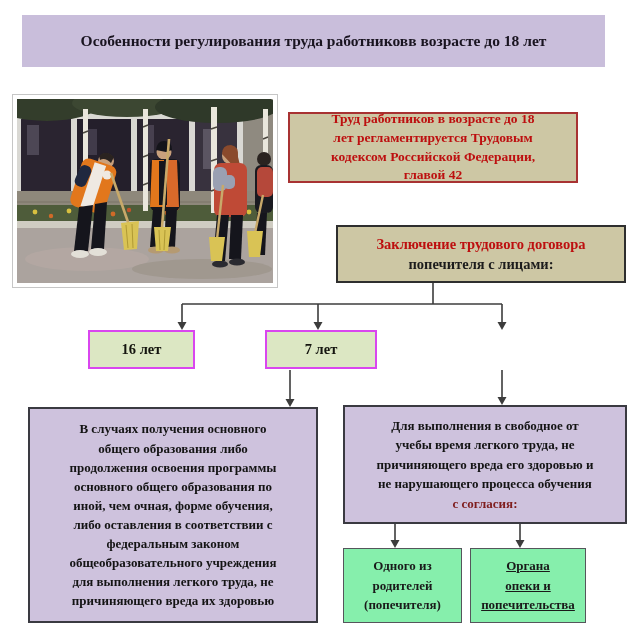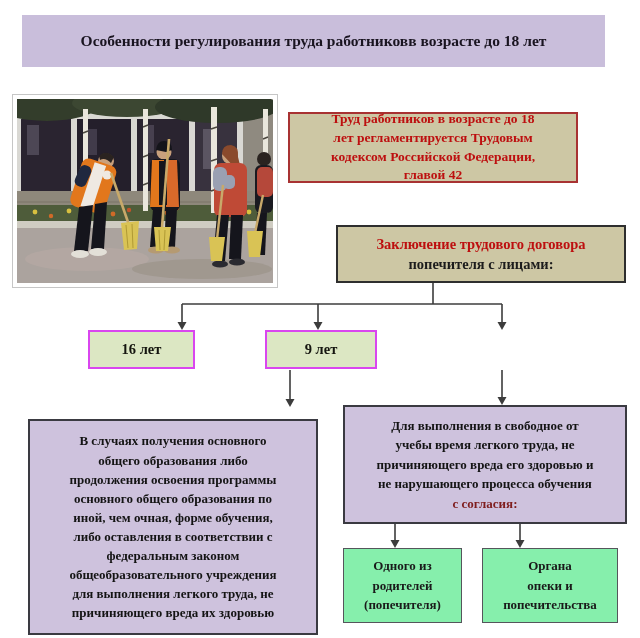--- a/index.html
+++ b/index.html
@@ -85,21 +85,20 @@
     color: #141414;
     font-weight: bold;
     text-align: center;
     display: flex; flex-direction: column; align-items: center; justify-content: center;
     z-index: 2;
   }
   .case-16 {
     left: 28px; top: 407px; width: 290px; height: 216px;
     font-size: 13px; line-height: 1.47;
     padding: 6px 10px;
-    margin-top: 12px;
   }
   .case-14 {
     left: 343px; top: 405px; width: 284px; height: 119px;
     font-size: 13px; line-height: 1.5;
     padding: 6px 10px;
   }
   .case-14 .consent { color: #7f1d1d; }
 
   .consent-box {
     top: 548px; height: 75px;
@@ -107,21 +106,21 @@
     border: 1.5px solid #55555b;
     color: #1a1a1a;
     font-weight: bold;
     font-size: 13px;
     line-height: 1.5;
     text-align: center;
     display: flex; align-items: center; justify-content: center;
     z-index: 2;
   }
   .consent-1 { left: 343px; width: 119px; }
-  .consent-2 { left: 482px; width: 136px; }
+  .consent-2 { left: 470px; width: 116px; text-decoration: underline; }
 
   .connectors {
     left: 0; top: 0; width: 640px; height: 638px;
     z-index: 1;
     pointer-events: none;
   }
 </style>
 </head>
 <body>
 
@@ -294,21 +293,21 @@
 
   <div class="abs contract-box">
     <div class="heading">Заключение трудового договора</div>
     <div class="subtext">попечителя с лицами:</div>
   </div>
 
   <div class="abs age-box age-16">
     <span>16 лет</span>
   </div>
   <div class="abs age-box age-15">
-    <span>9 лет</span>
+    <span>7 лет</span>
   </div>
 
   <div class="abs case-box case-16">
     <span class="pre">В случаях получения основного
 общего образования либо
 продолжения освоения программы
 основного общего образования по
 иной, чем очная, форме обучения,
 либо оставления в соответствии с
 федеральным законом

